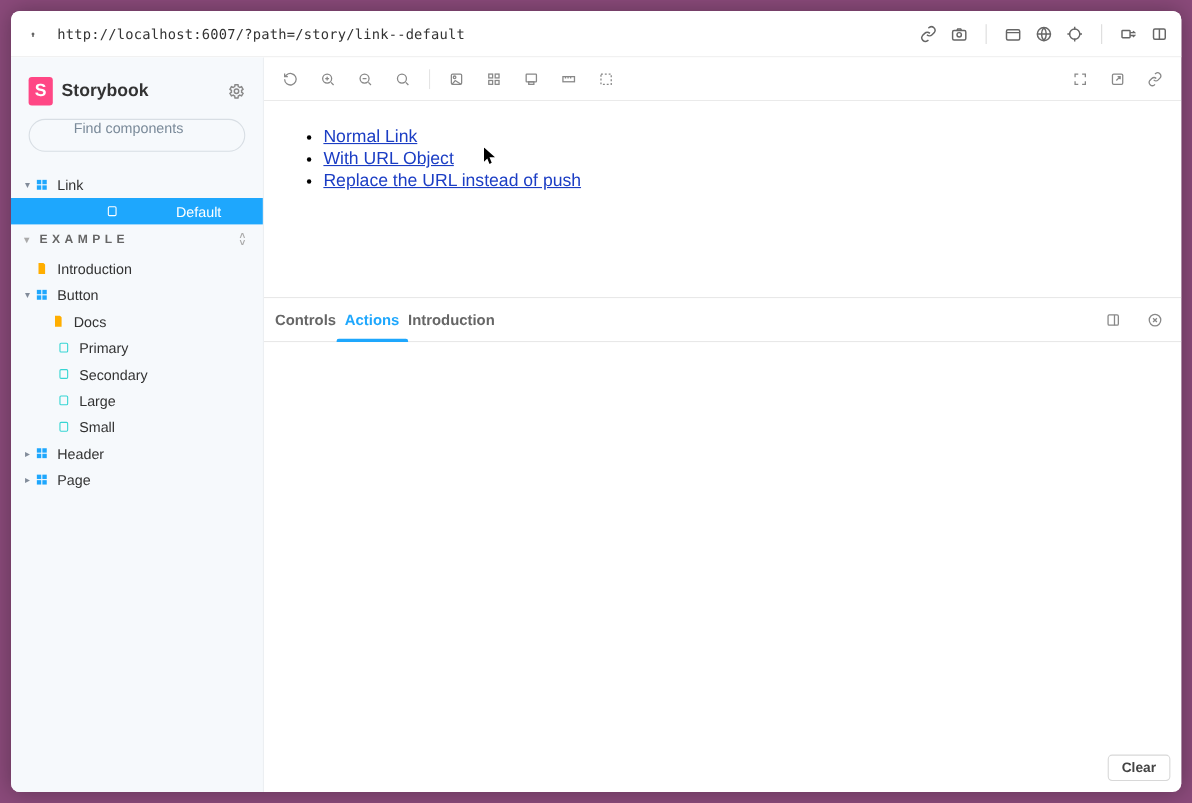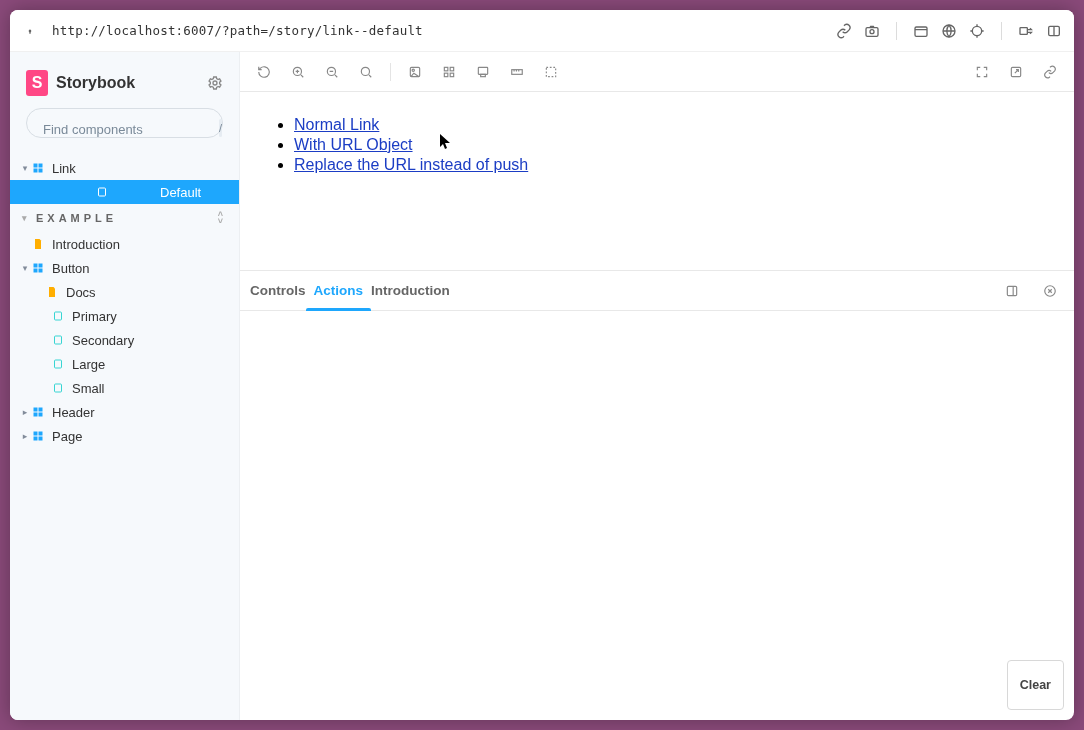--- a/index.html
+++ b/index.html
@@ -60,28 +60,29 @@
   border-radius: 3px;
   display: flex; align-items:center; justify-content:center;
   color:#fff; font-weight:700; font-size:16px;
   margin-right: 8px;
 }
 .sb-logo-text { font-weight: 700; font-size: 16px; color: #333; }
 .sb-header .spacer { flex:1; }
 .gear { width:16px; height:16px; color:#888; }
 .search-wrap { padding: 0 16px 12px 16px; }
 .search {
-  display:flex; align-items:flex-end;
+  display:flex; align-items:flex-start;
   height: 30px;
   border: 1px solid #d8dee4;
   border-radius: 20px;
   background:#f6f9fc;
   padding: 0 8px 0 10px;
   font-size: 13px;
   color:#888;
+  gap:24px;
 }
 .search input {
   flex:1; border:none; background:transparent; outline:none;
   font-size:13px; color:#333; padding-left:6px;
 }
 .search input::placeholder { color: #7a8a99; }
 .search .kbd {
   width:18px; height:18px; border-radius:4px;
   background:#e6ecf2; color:#7a8a99; font-size:11px;
   display:flex; align-items:center; justify-content:center;
@@ -100,21 +101,21 @@
 .tree-row .caret {
   width:10px; color:#828c9a; font-size:9px;
   display:flex; align-items:center; justify-content:center;
 }
 .tree-row.selected .caret { color:#fff; }
 .tree-row .ic { width:14px; margin:0 6px 0 2px; display:flex; align-items:center; }
 .tree-row .lbl { }
 .tree-row.component { padding-left: 10px; }
 .tree-row.story { padding-left: 30px; gap: 44px; }
 .tree-row.story2 { padding-left: 30px; text-align: right; }
-.tree-row.doc-indent { padding-left: 24px; }
+.tree-row.doc-indent { padding-left: 12px; margin-left: 13px; }
 .tree-group {
   display:flex; align-items:center;
   height:28px; padding: 0 12px;
   color:#666; font-size:11px; letter-spacing:4px; font-weight:700;
 }
 .tree-group .spacer{flex:1;}
 .tiny-updown { color:#aaa; font-size:9px; line-height:7px; }
 
 .ic svg { width:12px; height:12px; }
 .ic.comp svg { color:#1ea7fd; }
@@ -165,21 +166,21 @@
 .addon-tab.active { color:#1ea7fd;text-align:center; }
 .addon-tab.active::after {
   content:''; position:absolute; left:-8px; right:-8px; bottom:-1px;
   height:3px; background:#1ea7fd; border-radius:2px 2px 0 0;
 }
 .addon-right { margin-left:auto; display:flex; gap:10px; }
 .addon-body { flex:1; position:relative; }
 .clear-btn {
   position:absolute; right:10px; bottom:10px;
   border:1px solid #d8d8d8; border-radius:4px;
-  padding:17px 12px; font-size:12.5px; font-weight:600;
+  padding:4px 12px; font-size:12.5px; font-weight:600;
   background:#fff; cursor:pointer; color:#444;
 }
 
 .cursor-ptr {
   position:absolute;
   left:430px; top:124px;
   width:12px; height:16px;
   pointer-events:none;
 }
 </style>

